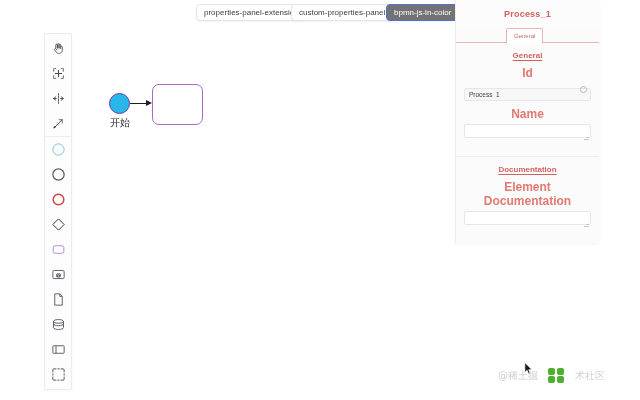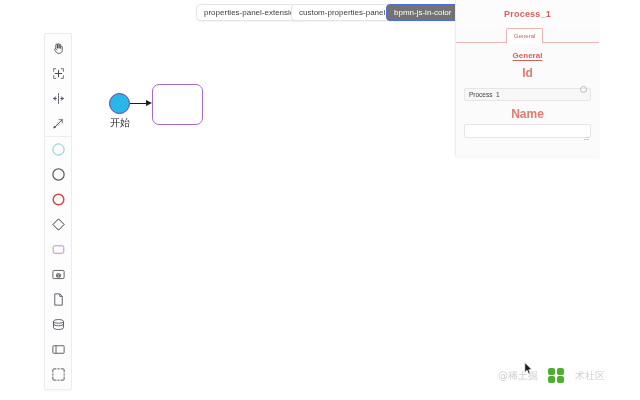--- a/index.html
+++ b/index.html
@@ -278,20 +278,34 @@
       <div class="input-wrap">
         <textarea class="txt-area" placeholder="" style=""></textarea>
         <span class="grip">
             <i></i>
             <i></i>
           </span>
       </div>
     </div>
   </div>
 
+  <div class="section bordered">
+    <div class="sec-title">Documentation</div>
+
+    <div class="field">
+      <div class="field-label">Element Documentation</div>
+      <div class="input-wrap">
+        <textarea class="txt-area" placeholder="" style=""></textarea>
+        <span class="grip">
+            <i></i>
+            <i></i>
+          </span>
+      </div>
+    </div>
+  </div>
 
 </div>
 
 <div class="watermark">
   <span class="wm-text">@稀土掘</span>
   <span class="wm-logo">
     <span></span>
       <span></span>
       <span></span>
       <span></span>

